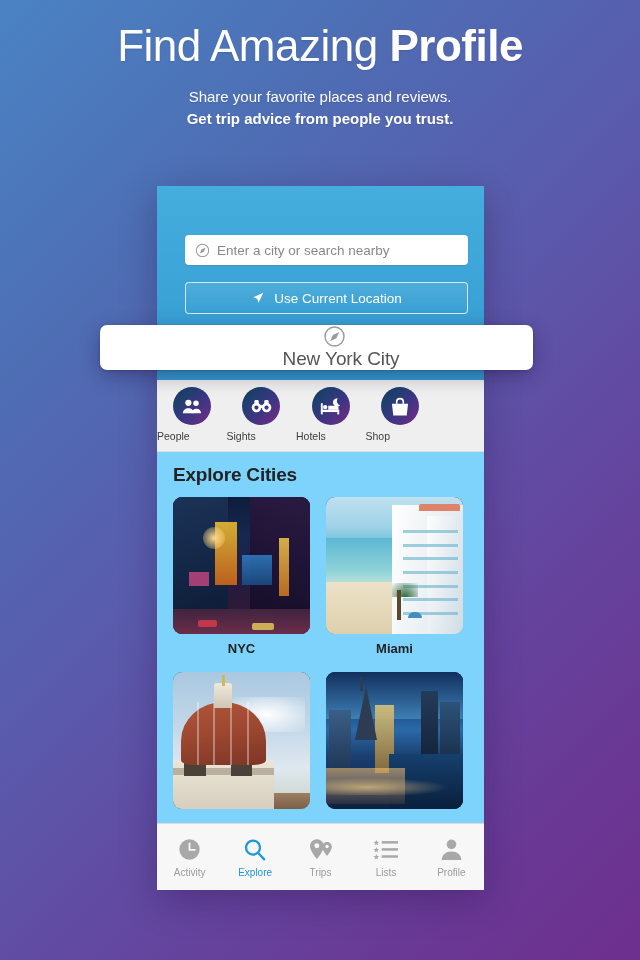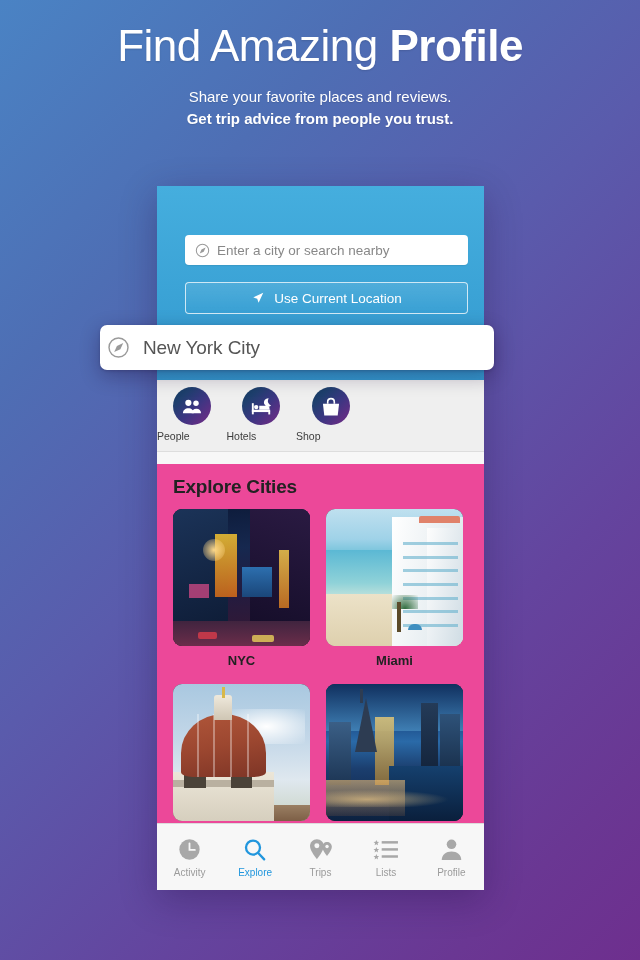--- a/index.html
+++ b/index.html
@@ -58,21 +58,21 @@
   }
   .cat { width:69.5px; flex:0 0 69.5px; text-align:left; }
   .cat .bub {
     width:38px; height:38px; border-radius:50%; margin:0 auto;
     background:linear-gradient(135deg,#123a5e 0%,#1f3f6e 25%,#3b3682 55%,#5d2f84 80%,#6d2d86 100%);
     display:flex; align-items:center; justify-content:center;
   }
   .cat .lbl { margin-top:5px; font-size:10.5px; color:#3c3c3c; white-space:nowrap; }
 
   
-  .explore { background:#ec4899; padding:12px 0 0 16px;margin-top:12px; }
+  .explore { background:#7dd3fc; padding:12px 0 0 16px; }
   .explore h2 { font-size:19px; font-weight:700; color:#222; letter-spacing:-0.2px; }
   .grid { margin-top:11px; display:flex; flex-wrap:wrap; gap:16px 16px; }
   .city { width:137px; }
   .city .thumb {
     width:137px; height:137px; border-radius:9px; overflow:hidden;
     position:relative; background:#333;
   }
   .city .nm {
     margin-top:7px; text-align:center; font-size:13px;
     font-weight:700; color:#222;
@@ -84,24 +84,25 @@
     background:#f7f7f7; border-top:1px solid #dcdcdc;
     display:flex; align-items:center;
   }
   .tab { flex:1; text-align:center; }
   .tab .ic { height:26px; display:flex; align-items:center; justify-content:center; }
   .tab .lbl { margin-top:4px; font-size:10px; color:#9b9b9b; }
   .tab.active .lbl { color:#2196dd; }
 
   
   .overlay {
-    position:absolute; left:100px; top:325px; width:394px; height:45px;
+    position:absolute; left:100px; top:325px; width:433px; height:45px;
     background:#fff; border-radius:7px; display:flex; align-items:center;
-    padding-left:7px;
+    padding-left:36px;
     box-shadow:0 6px 20px rgba(25,8,50,.33), 0 1px 3px rgba(25,8,50,.2);
+    flex-direction:column;
   }
   .overlay .txt { font-size:19px; color:#555; margin-left:13px; letter-spacing:-0.1px; }
 
   
   .ph { position:absolute; inset:0; }
   
   .nyc { background:linear-gradient(175deg,#0d1b3a 0%,#16284f 30%,#241b3f 62%,#3a1730 100%); }
   .nyc .bldL { position:absolute; left:0; top:0; width:40%; height:88%;
     background:linear-gradient(160deg,#1b3358,#0e1c36); }
   .nyc .bldR { position:absolute; right:0; top:0; width:44%; height:92%;
@@ -235,20 +236,34 @@
         <svg width="20" height="16" viewBox="0 0 22 17">
           <circle cx="7" cy="5" r="3.4" fill="#fff"></circle>
           <circle cx="15.4" cy="5.4" r="3" fill="#fff"></circle>
           <path d="M1 16.5c0-3.4 2.7-5.6 6-5.6s6 2.2 6 5.6z" fill="#fff"></path>
           <path d="M10.6 16.5c0-3.1 2.2-5.1 5.2-5.1s5.2 2 5.2 5.1z" fill="#fff"></path>
         </svg>
       </div>
       <div class="lbl">People</div>
     </div>
 
+    <div class="cat">
+      <div class="bub">
+        <svg width="21" height="14" viewBox="0 0 22 15">
+          <circle cx="5.6" cy="9.2" r="5.1" fill="#fff"></circle>
+          <circle cx="16.4" cy="9.2" r="5.1" fill="#fff"></circle>
+          <circle cx="5.6" cy="9.2" r="2.2" fill="#3b3682"></circle>
+          <circle cx="16.4" cy="9.2" r="2.2" fill="#3b3682"></circle>
+          <rect x="3.4" y="1" width="4.6" height="5" rx="1.4" fill="#fff"></rect>
+          <rect x="14" y="1" width="4.6" height="5" rx="1.4" fill="#fff"></rect>
+          <rect x="9" y="6.6" width="4" height="3" fill="#fff"></rect>
+        </svg>
+      </div>
+      <div class="lbl">Sights</div>
+    </div>
 
 
     <div class="cat">
       <div class="bub">
         <svg width="21" height="17" viewBox="0 0 22 18">
           <path d="M18.6 0.4a4.4 4.4 0 1 0 2.5 7.5A5 5 0 0 1 18.6 0.4z" fill="#fff"></path>
           <circle cx="5.4" cy="9.6" r="2.3" fill="#fff"></circle>
           <path d="M8.6 8.3h8.2c1.6 0 2.7 1.1 2.7 2.7v1.4H8.6z" fill="#fff"></path>
           <rect x="0.8" y="12.4" width="19.4" height="2.5" fill="#fff"></rect>
           <rect x="0.8" y="5.5" width="2" height="11.8" fill="#fff"></rect>

